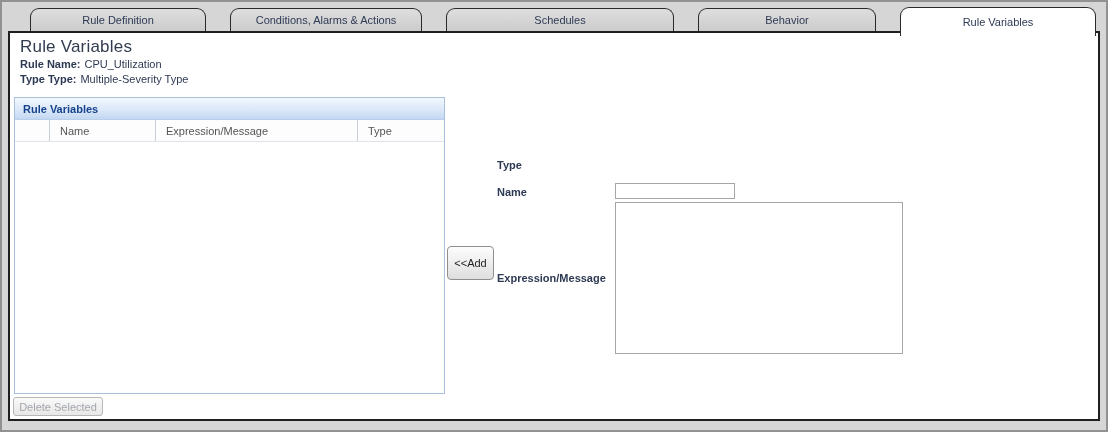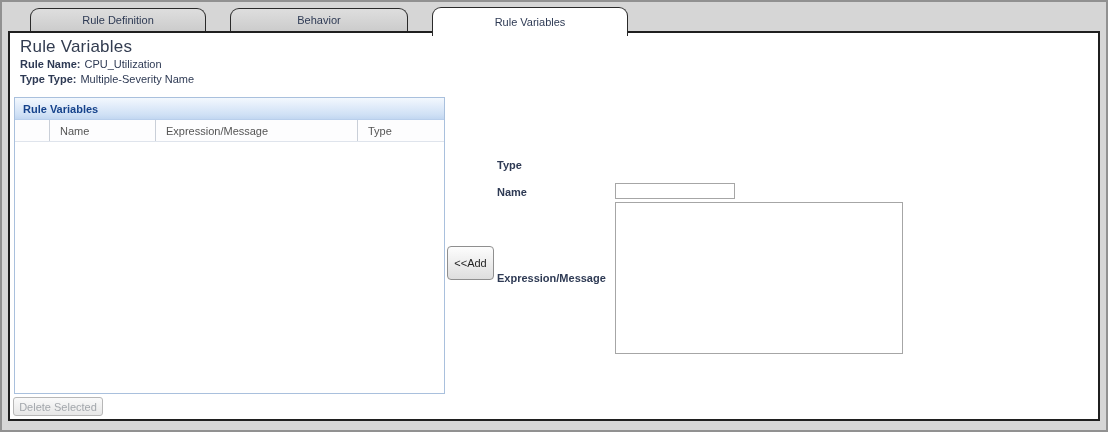--- a/index.html
+++ b/index.html
@@ -173,33 +173,35 @@
     cursor: pointer;
   }
 </style>
 </head>
 <body>
 
 <div class="screen">
 
   <div class="tabs">
     <div class="tab" style="width:176px">Rule Definition</div>
+    <div class="tab" style="width:192px">Conditions, Alarms &amp; Actions</div>
+    <div class="tab" style="width:228px">Schedules</div>
     <div class="tab" style="width:178px">Behavior</div>
     <div class="tab active" style="width:196px">Rule Variables</div>
   </div>
 
   <div class="dialog">
 
     <div class="page-title">Rule Variables</div>
 
     <div class="meta-line meta-name">
       <b>Rule Name:</b><span>CPU_Utilization</span>
     </div>
     <div class="meta-line meta-type">
-      <b>Type Type:</b><span>Multiple-Severity Name</span>
+      <b>Type Type:</b><span>Multiple-Severity Type</span>
     </div>
 
     <div class="grid-panel">
       <div class="grid-title">Rule Variables</div>
       <div class="grid-cols">
         <div class="grid-col c-select"></div>
         <div class="grid-col c-name">Name</div>
         <div class="grid-col c-expr">Expression/Message</div>
         <div class="grid-col c-type">Type</div>
       </div>

